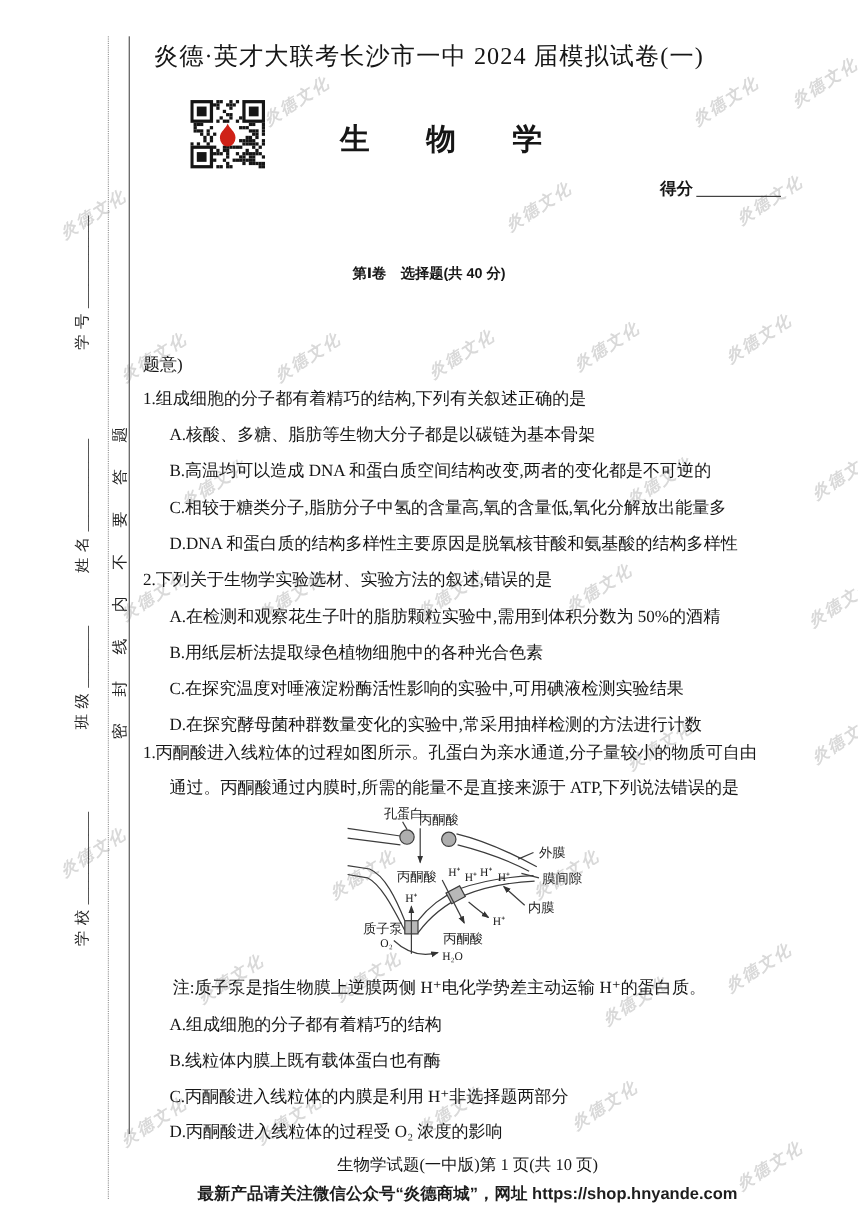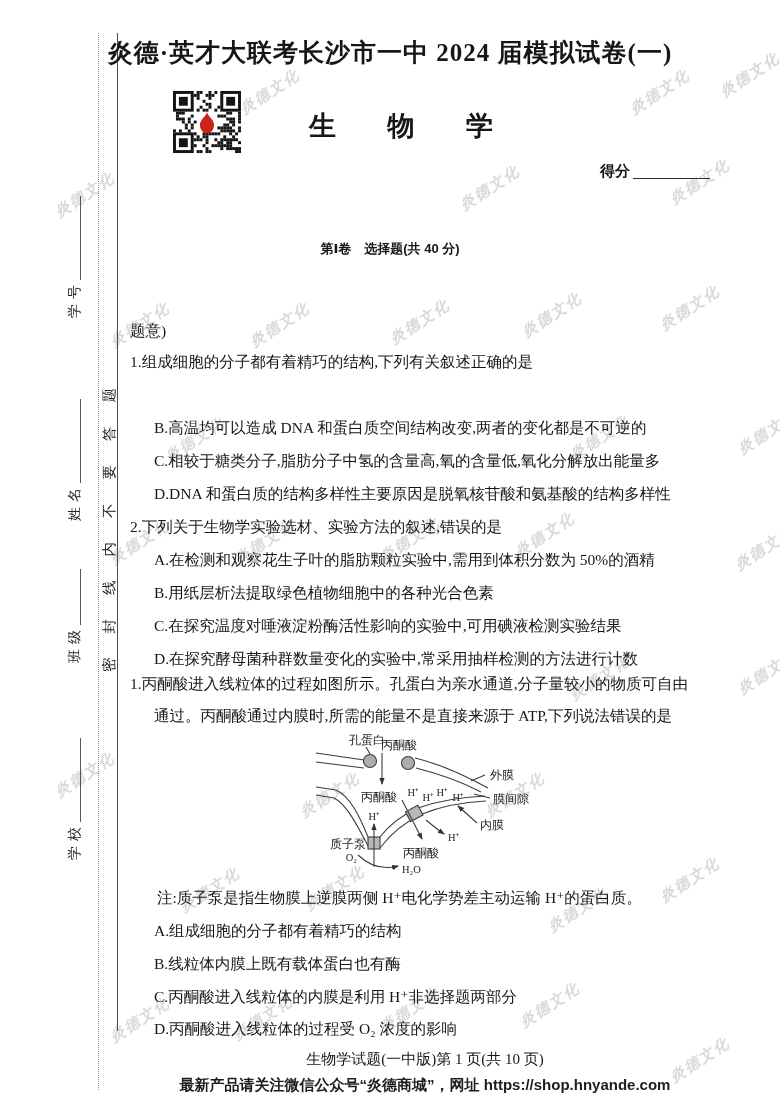--- a/index.html
+++ b/index.html
@@ -7,21 +7,21 @@
         font-family:"Liberation Serif","DejaVu Serif",serif;color:#161616;}
   .wm{position:absolute;white-space:nowrap;color:#d9d9d9;font-size:15px;font-style:italic;
       font-weight:700;letter-spacing:2px;transform:translate(-50%,-50%) rotate(-33deg);
       z-index:0;user-select:none;}
   .ln{position:absolute;white-space:nowrap;font-size:15.5px;z-index:2;}
   .stem{left:130px;}
   .opt{left:154px;}
   .hei{font-family:"Liberation Sans","DejaVu Sans",sans-serif;font-weight:700;}
   .center-hd{position:absolute;left:10px;width:760px;text-align:center;z-index:2;}
   .center-ft{position:absolute;left:70px;width:710px;text-align:center;z-index:2;}
-  .exam-title{font-size:25px;font-weight:700;letter-spacing:1px;}
+  .exam-title{font-size:22px;font-weight:400;letter-spacing:1px;}
   .subject{font-size:27px;letter-spacing:22px;padding-left:22px;
            font-family:"Liberation Sans","DejaVu Sans",sans-serif;font-weight:700;}
   .sec-title{font-size:13px;}
   .score-label{position:absolute;left:600px;top:162px;font-size:15px;z-index:2;}
   .score-blank{position:absolute;left:633px;top:161px;width:77px;height:17px;
                border-bottom:1.4px solid #2e2e2e;z-index:2;}
   .vline-dotted{position:absolute;left:98px;top:33px;height:1057px;width:0;
                 border-left:1.6px dotted #8f8f8f;z-index:1;}
   .vline-solid{position:absolute;left:117px;top:33px;height:998px;width:0;
                border-left:1.5px solid #4a4a4a;z-index:1;}
@@ -230,20 +230,21 @@
         <path d="M11.5 7.2 c0.5 1.6 2.4 2.4 2.4 4.4 a2.4 2.7 0 1 1 -4.8 0 c0 -2 1.9 -2.8 2.4 -4.4 z" fill="#cf2218"></path>
       </svg></div>
   <div class="center-hd subject" style="top:108px">生 物 学</div>
   <div class="score-label hei">得分</div>
   <div class="score-blank"></div>
 
   <div class="center-hd sec-title hei" style="top:240px">第Ⅰ卷　选择题(共 40 分)</div>
   <div class="ln" style="left:130px;top:321px">题意)</div>
 
   <div class="ln stem" style="top:352px">1.组成细胞的分子都有着精巧的结构,下列有关叙述正确的是</div>
+  <div class="ln opt" style="top:385px">A.核酸、多糖、脂肪等生物大分子都是以碳链为基本骨架</div>
   <div class="ln opt" style="top:418px">B.高温均可以造成 DNA 和蛋白质空间结构改变,两者的变化都是不可逆的</div>
   <div class="ln opt" style="top:451px">C.相较于糖类分子,脂肪分子中氢的含量高,氧的含量低,氧化分解放出能量多</div>
   <div class="ln opt" style="top:484px">D.DNA 和蛋白质的结构多样性主要原因是脱氧核苷酸和氨基酸的结构多样性</div>
 
   <div class="ln stem" style="top:517px">2.下列关于生物学实验选材、实验方法的叙述,错误的是</div>
   <div class="ln opt" style="top:550px">A.在检测和观察花生子叶的脂肪颗粒实验中,需用到体积分数为 50%的酒精</div>
   <div class="ln opt" style="top:583px">B.用纸层析法提取绿色植物细胞中的各种光合色素</div>
   <div class="ln opt" style="top:616px">C.在探究温度对唾液淀粉酶活性影响的实验中,可用碘液检测实验结果</div>
   <div class="ln opt" style="top:649px">D.在探究酵母菌种群数量变化的实验中,常采用抽样检测的方法进行计数</div>
 

